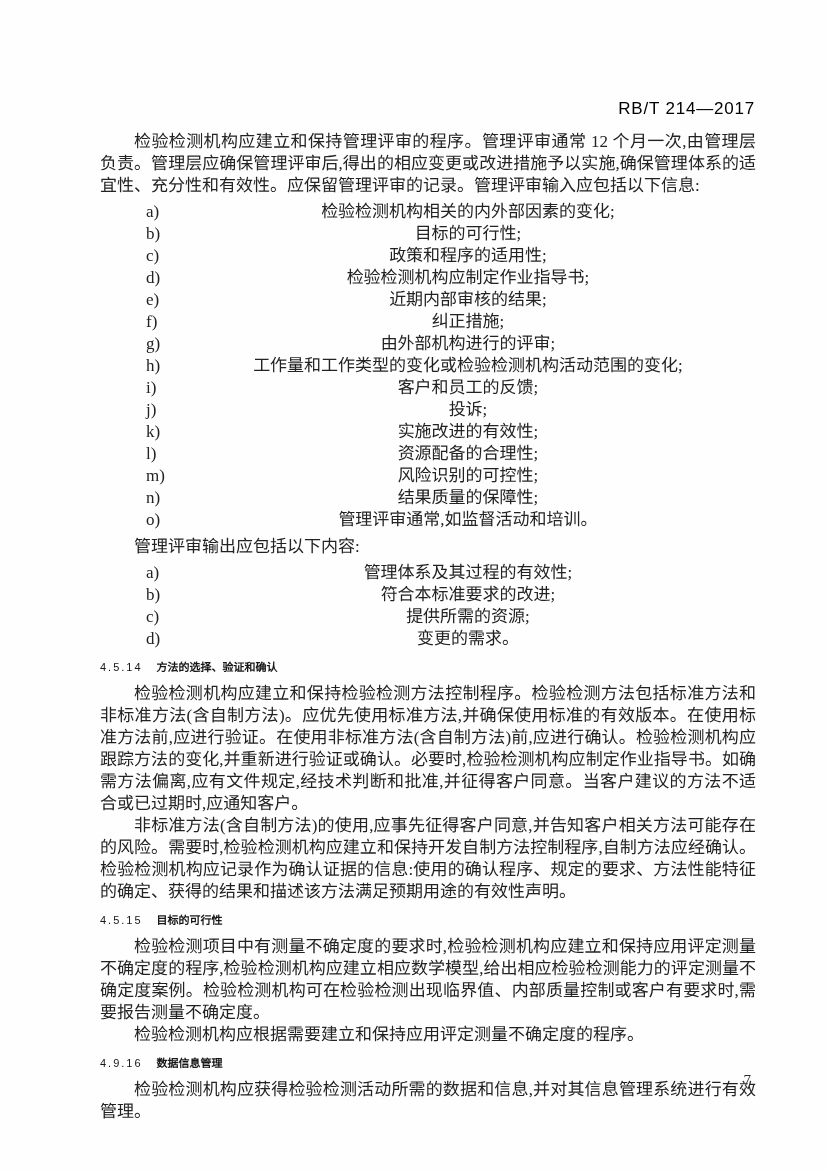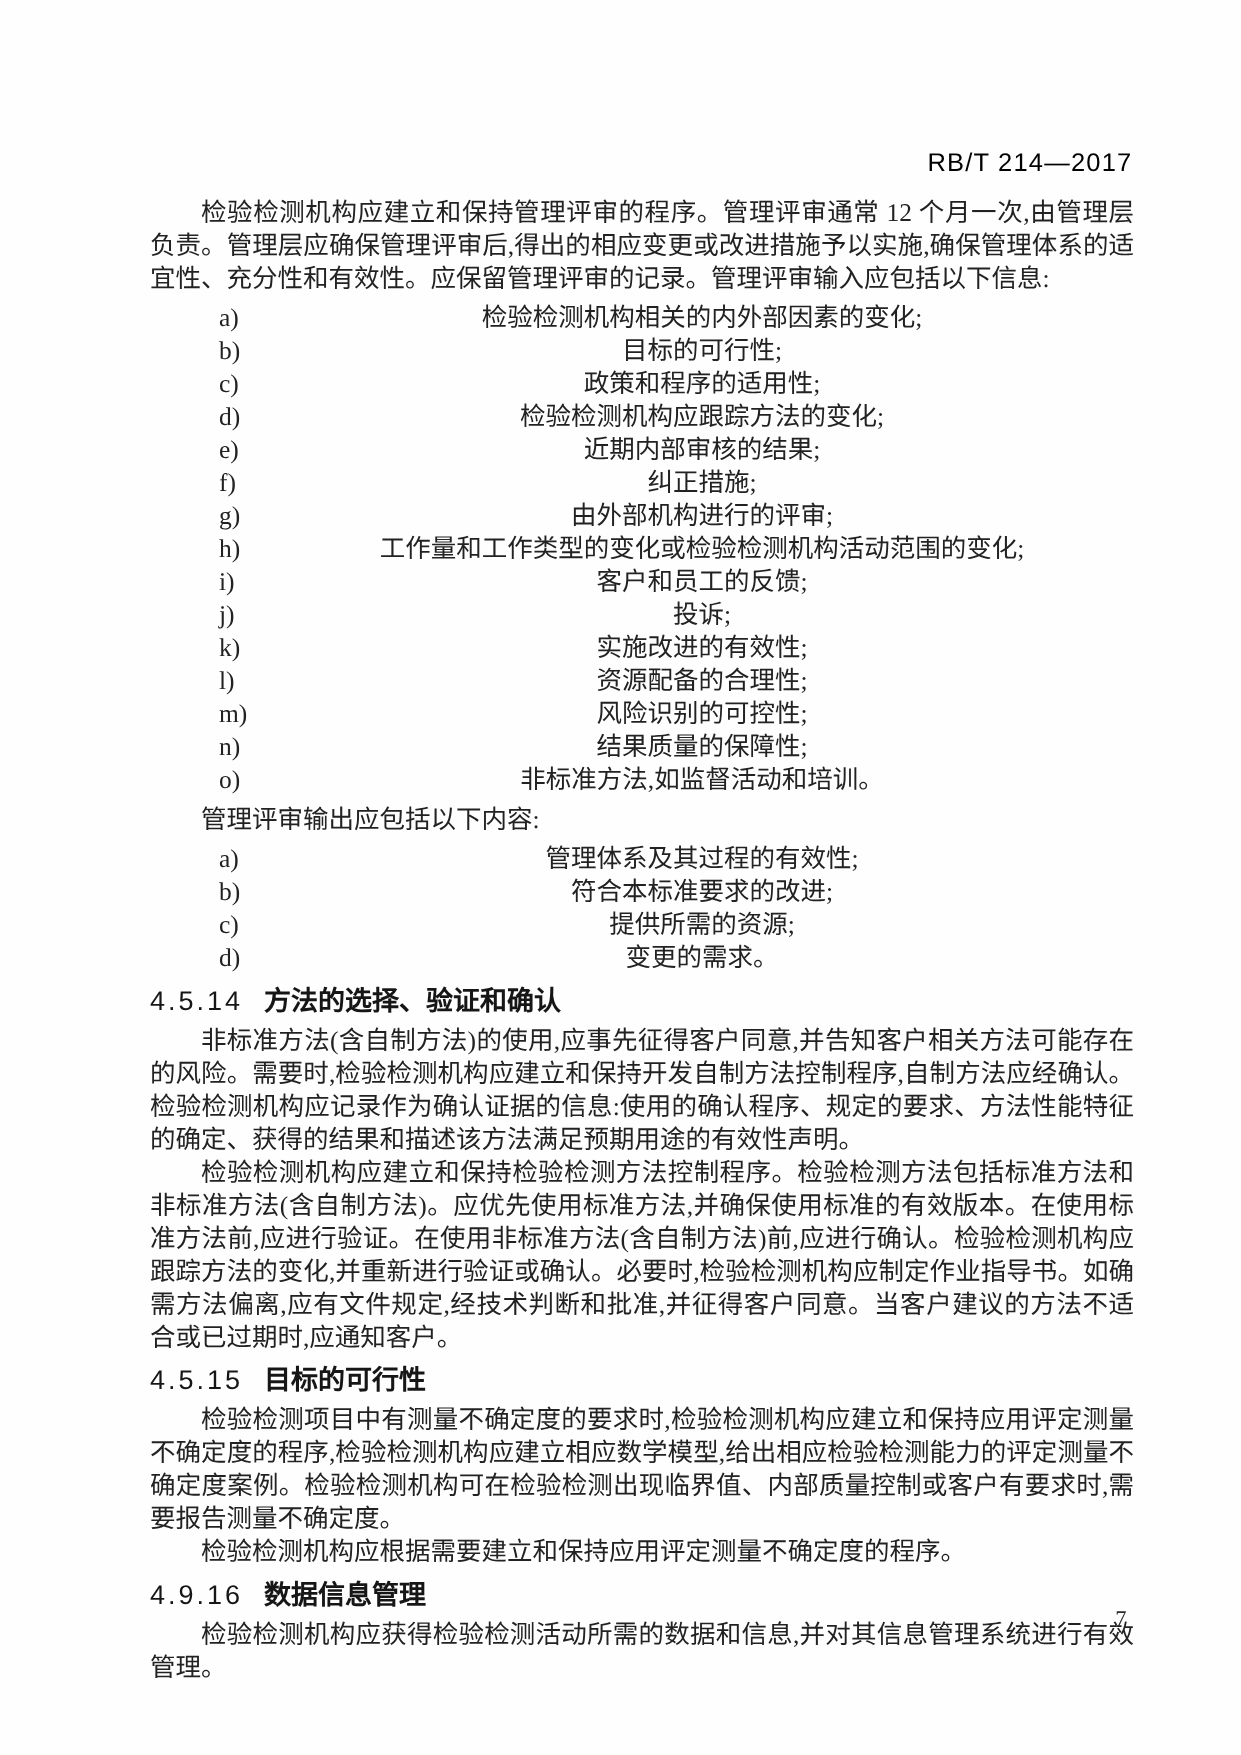--- a/index.html
+++ b/index.html
@@ -48,21 +48,21 @@
     width: 34px;
   }
   .li .txt {
     flex: 1 1 auto;
     text-align: center;
   }
   .heading {
     margin: 6px 0 5px 0;
     font-family: "Liberation Sans", "DejaVu Sans", sans-serif;
     font-weight: 700;
-    font-size: 18px;
+    font-size: 11px;
     line-height: 22px;
     color: #161616;
     text-align: left;
   }
   .heading .h-num {
     font-weight: 500;
     letter-spacing: 2px;
     margin-right: 14px;
   }
   .page-num {
@@ -92,21 +92,21 @@
       <div class="li">
           <span class="lbl">b)</span>
           <span class="txt">目标的可行性;</span>
         </div>
       <div class="li">
           <span class="lbl">c)</span>
           <span class="txt">政策和程序的适用性;</span>
         </div>
       <div class="li">
           <span class="lbl">d)</span>
-          <span class="txt">检验检测机构应跟踪方法的变化;</span>
+          <span class="txt">检验检测机构应制定作业指导书;</span>
         </div>
       <div class="li">
           <span class="lbl">e)</span>
           <span class="txt">近期内部审核的结果;</span>
         </div>
       <div class="li">
           <span class="lbl">f)</span>
           <span class="txt">纠正措施;</span>
         </div>
       <div class="li">
@@ -136,21 +136,21 @@
       <div class="li">
           <span class="lbl">m)</span>
           <span class="txt">风险识别的可控性;</span>
         </div>
       <div class="li">
           <span class="lbl">n)</span>
           <span class="txt">结果质量的保障性;</span>
         </div>
       <div class="li">
           <span class="lbl">o)</span>
-          <span class="txt">非标准方法,如监督活动和培训。</span>
+          <span class="txt">管理评审通常,如监督活动和培训。</span>
         </div>
     </div>
 
     <p class="para">管理评审输出应包括以下内容:</p>
 
     <div class="list">
       <div class="li">
           <span class="lbl">a)</span>
           <span class="txt">管理体系及其过程的有效性;</span>
         </div>
@@ -164,22 +164,22 @@
         </div>
       <div class="li">
           <span class="lbl">d)</span>
           <span class="txt">变更的需求。</span>
         </div>
     </div>
 
     <div class="heading">
       <span class="h-num">4.5.14</span><span class="h-title">方法的选择、验证和确认</span>
     </div>
+    <p class="para">检验检测机构应建立和保持检验检测方法控制程序。检验检测方法包括标准方法和非标准方法(含自制方法)。应优先使用标准方法,并确保使用标准的有效版本。在使用标准方法前,应进行验证。在使用非标准方法(含自制方法)前,应进行确认。检验检测机构应跟踪方法的变化,并重新进行验证或确认。必要时,检验检测机构应制定作业指导书。如确需方法偏离,应有文件规定,经技术判断和批准,并征得客户同意。当客户建议的方法不适合或已过期时,应通知客户。</p>
     <p class="para">非标准方法(含自制方法)的使用,应事先征得客户同意,并告知客户相关方法可能存在的风险。需要时,检验检测机构应建立和保持开发自制方法控制程序,自制方法应经确认。检验检测机构应记录作为确认证据的信息:使用的确认程序、规定的要求、方法性能特征的确定、获得的结果和描述该方法满足预期用途的有效性声明。</p>
-    <p class="para">检验检测机构应建立和保持检验检测方法控制程序。检验检测方法包括标准方法和非标准方法(含自制方法)。应优先使用标准方法,并确保使用标准的有效版本。在使用标准方法前,应进行验证。在使用非标准方法(含自制方法)前,应进行确认。检验检测机构应跟踪方法的变化,并重新进行验证或确认。必要时,检验检测机构应制定作业指导书。如确需方法偏离,应有文件规定,经技术判断和批准,并征得客户同意。当客户建议的方法不适合或已过期时,应通知客户。</p>
 
     <div class="heading">
       <span class="h-num">4.5.15</span><span class="h-title">目标的可行性</span>
     </div>
     <p class="para">检验检测项目中有测量不确定度的要求时,检验检测机构应建立和保持应用评定测量不确定度的程序,检验检测机构应建立相应数学模型,给出相应检验检测能力的评定测量不确定度案例。检验检测机构可在检验检测出现临界值、内部质量控制或客户有要求时,需要报告测量不确定度。</p>
     <p class="para">检验检测机构应根据需要建立和保持应用评定测量不确定度的程序。</p>
 
     <div class="heading">
       <span class="h-num">4.9.16</span><span class="h-title">数据信息管理</span>
     </div>

